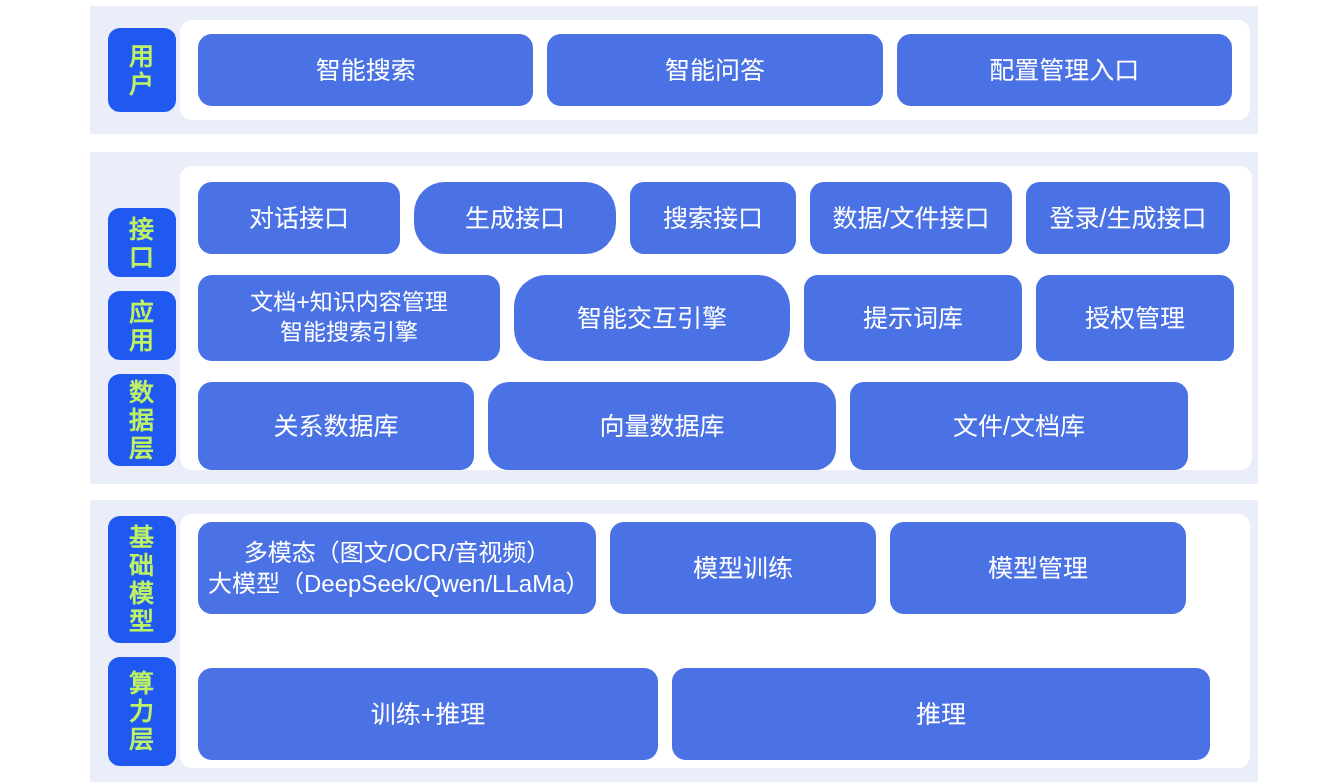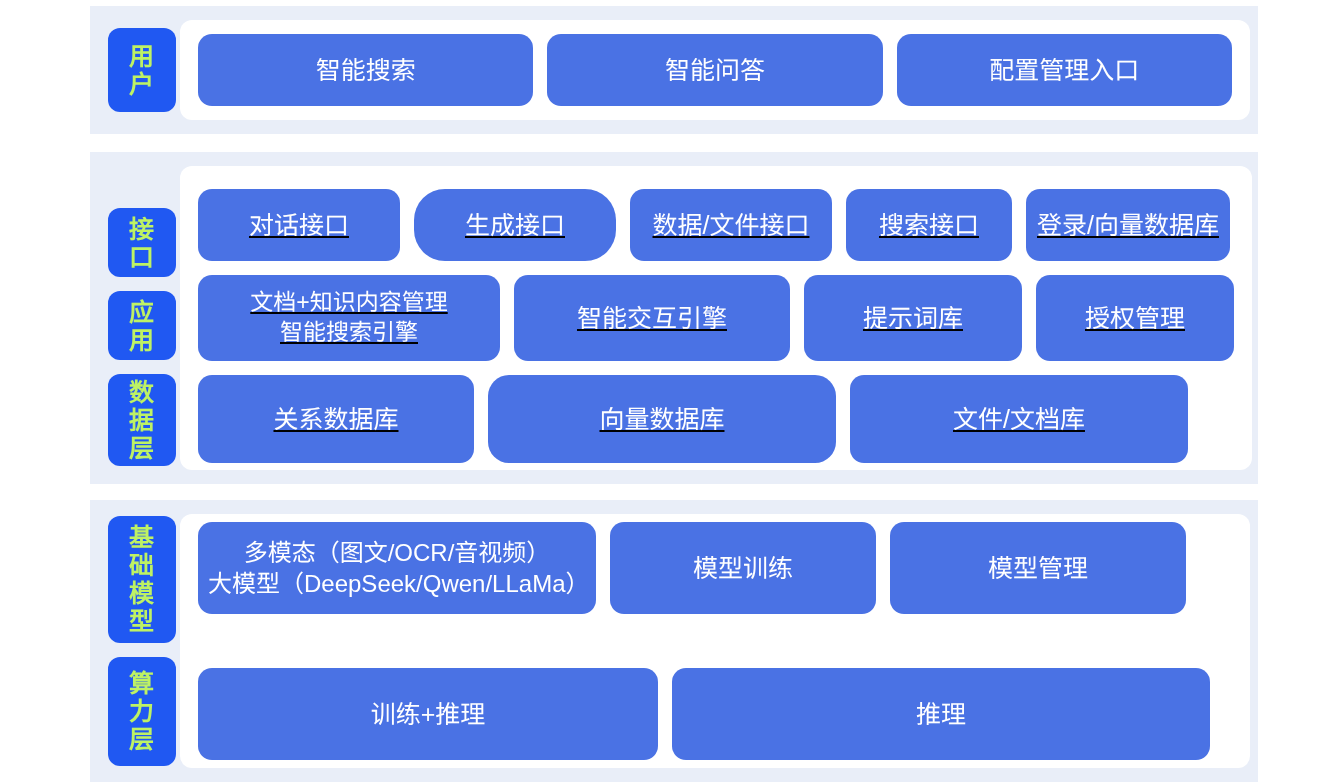--- a/index.html
+++ b/index.html
@@ -87,21 +87,21 @@
     flex: 1 1 auto;
     background: #ffffff;
     border-radius: 12px;
     margin: 14px 8px 14px 0;
     box-sizing: border-box;
     padding: 14px 18px;
     display: flex;
     flex-direction: column;
     justify-content: center;
   }
-  .band-2 .panel { padding: 23px 18px; justify-content: space-between; text-decoration: underline; }
+  .band-2 .panel { padding: 16px 18px; justify-content: space-between; }
   .band-3 .panel { padding: 8px 18px; justify-content: space-between; }
 
   
   .row {
     display: flex;
     flex-direction: row;
     gap: 14px;
     width: 100%;
     box-sizing: border-box;
   }
@@ -131,21 +131,21 @@
   .row-iface .box { height: 72px; }
   .iface-0 { flex: 0 0 202px; }
   .iface-1 { flex: 0 0 202px; border-radius: 31px; }
   .iface-2 { flex: 0 0 202px; }
   .iface-3 { flex: 0 0 166px; }
   .iface-4 { flex: 0 0 204px; }
 
   .row-app { height: 86px; }
   .row-app .box { height: 86px; }
   .app-0 { flex: 0 0 302px; font-size: 23px; }
-  .app-1 { flex: 0 0 276px; }
+  .app-1 { flex: 0 0 276px; border-radius: 32px; }
   .app-2 { flex: 0 0 218px; }
   .app-3 { flex: 0 0 198px; }
 
   .row-data { height: 72px; }
   .row-data .box { height: 88px; }
   .data-0 { flex: 0 0 276px; }
   .data-1 { flex: 0 0 348px; border-radius: 21px; }
   .data-2 { flex: 0 0 338px; }
 
   
@@ -182,23 +182,23 @@
     <div class="rail">
       <div class="rail-pill p-interface">接口</div>
       <div class="rail-pill p-app">应用</div>
       <div class="rail-pill p-data">数据层</div>
     </div>
     <div class="panel">
 
       <div class="row row-iface">
         <div class="box iface-0">对话接口</div>
         <div class="box iface-1">生成接口</div>
+        <div class="box iface-3">搜索接口</div>
         <div class="box iface-2">数据/文件接口</div>
-        <div class="box iface-3">搜索接口</div>
-        <div class="box iface-4">登录/向量数据库</div>
+        <div class="box iface-4">登录/生成接口</div>
       </div>
 
       <div class="row row-app">
         <div class="box app-0">文档+知识内容管理
 智能搜索引擎</div>
         <div class="box app-1">智能交互引擎</div>
         <div class="box app-2">提示词库</div>
         <div class="box app-3">授权管理</div>
       </div>
 

